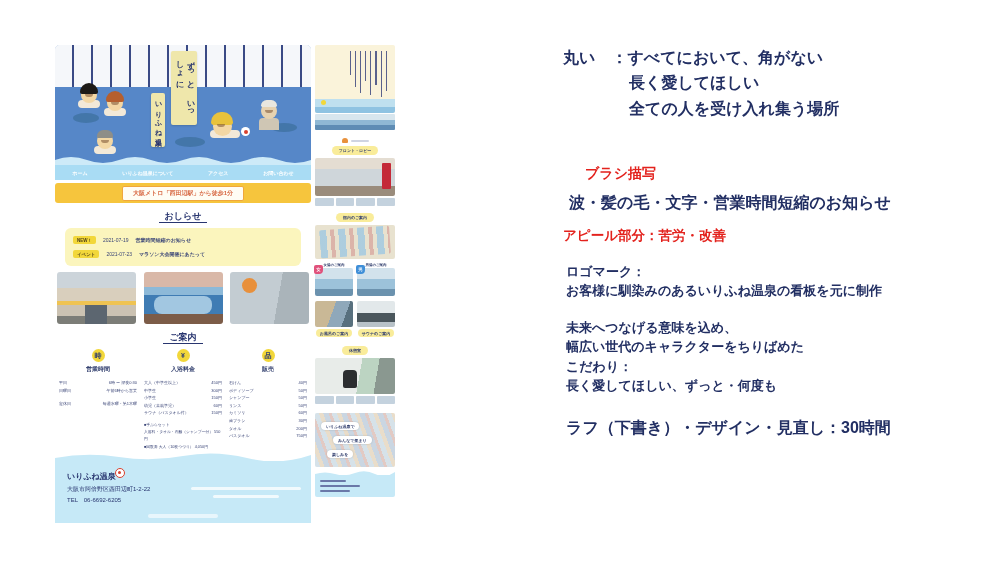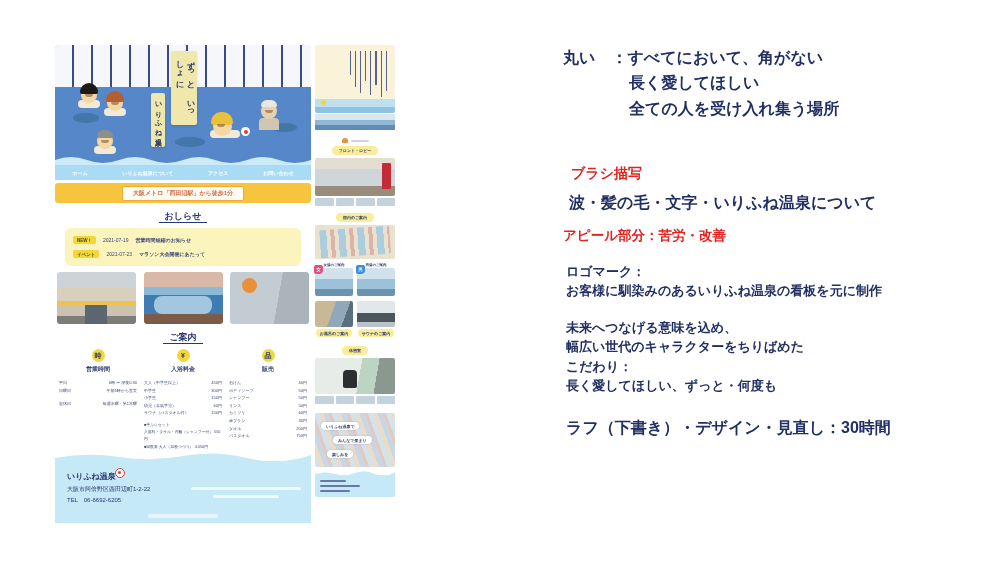--- a/index.html
+++ b/index.html
@@ -114,21 +114,21 @@
   .mini-footer .mfw { position:absolute; top:-4px; left:0; width:80px; height:5px; }
   .mf-line { position:absolute; left:5px; height:2px; background:#6a78a8; border-radius:1px; }
 
   
   .notes { position:absolute; left:563px; top:28px; width:430px; color:#222f63; }
   .n-red { color:#e3221d; }
   .n-theme { font-size:15px; font-weight:bold; }
   .n-round { font-size:16px; font-weight:bold; margin-top:17px; line-height:1.58; }
   .n-round .indent { padding-left:66px; }
   .n-sec { font-size:14px; font-weight:bold; margin-top:0; }
-  .brush-h { margin-top:44px; padding-left:8px; }
+  .brush-h { margin-top:44px; padding-left:8px;margin-left:14px; }
   .brush-b { font-size:16px; font-weight:bold; margin-top:10px; padding-left:6px; }
   .appeal-h { margin-top:13px; font-size:13.5px; }
   .para { font-size:13px; font-weight:bold; line-height:1.5; margin-top:17px; padding-left:3px; }
   .time-line { font-size:16px; font-weight:bold; margin-top:22px; padding-left:3px; }
 </style>
 </head>
 <body>
 
 <div class="slide">
 
@@ -400,21 +400,21 @@
   <div class="notes">
 
 
     <div class="n-round">
       <div>丸い　：すべてにおいて、角がない</div>
       <div class="indent">長く愛してほしい</div>
       <div class="indent">全ての人を受け入れ集う場所</div>
     </div>
 
     <div class="n-sec n-red brush-h">ブラシ描写</div>
-    <div class="brush-b">波・髪の毛・文字・いりふね温泉について</div>
+    <div class="brush-b">波・髪の毛・文字・営業時間短縮のお知らせ</div>
 
     <div class="n-sec n-red appeal-h">アピール部分：苦労・改善</div>
 
 
     <div class="para">
       <div>ロゴマーク：</div>
       <div>お客様に馴染みのあるいりふね温泉の看板を元に制作</div>
     </div>
 
     <div class="para">

